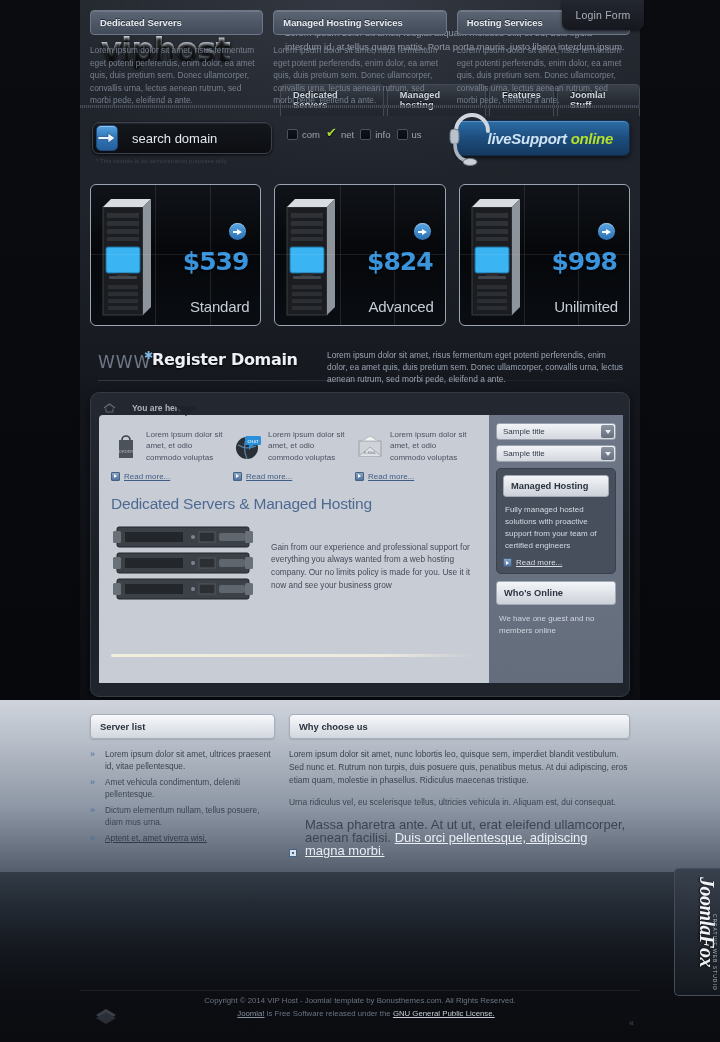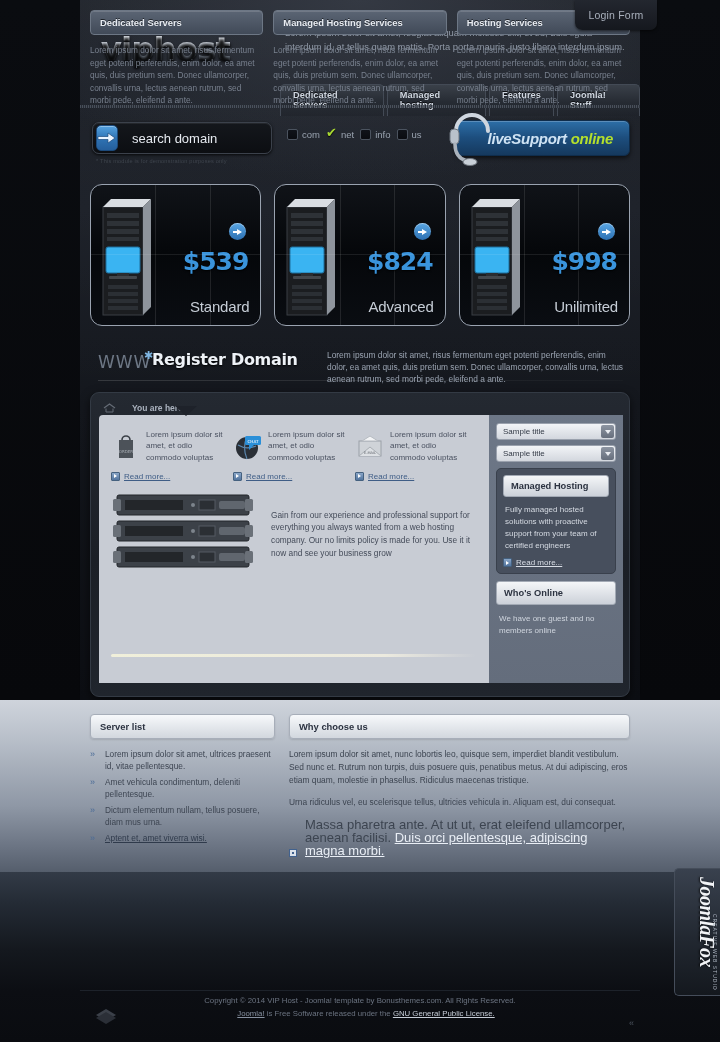--- a/index.html
+++ b/index.html
@@ -28,21 +28,21 @@
 
   
   .edge-l, .edge-r {
     position:absolute; top:0; width:80px; height:700px;
     background: linear-gradient(180deg,#0a0c10,#07080b);
   }
   .edge-l { left:0; } .edge-r { right:0; }
 
   
   .login-tab {
-    position:absolute; right:63px; top:0; width:82px; height:30px;
+    position:absolute; right:76px; top:0; width:82px; height:30px;
     background: linear-gradient(180deg,#23272f 0%, #15181e 100%);
     border-radius: 0 0 7px 7px;
     display:flex; align-items:center; justify-content:center;
     color:#a9b0bc; font-size:10.5px; letter-spacing:.2px; cursor:pointer;
     z-index: 30;
     box-shadow: 0 1px 3px rgba(0,0,0,.6);
   }
 
   
   .header { position:absolute; left:80px; top:0; width:560px; height:115px; }
@@ -139,21 +139,21 @@
   .ls-a { color:#cfe3f4; }
   .ls-b { color:#b4e02c; }
   .headset {
     position:absolute; left:-14px; top:-10px; width:64px; height:56px;
   }
 
   
   .prices { position:absolute; left:80px; top:184px; width:560px; height:142px;
             display:flex; gap:13px; padding:0 10px; }
   .price-box {
-    flex:1; position:relative; height:142px; border-radius:12px;
+    flex:1; position:relative; height:142px; border-radius:6px;
     background: linear-gradient(180deg,#101318 0%, #05070a 48%, #0a0d12 100%);
     border:1px solid #9aa3b0; cursor:pointer; overflow:hidden;
   }
   .price-box::after{
     content:""; position:absolute; left:0; right:0; top:49%; height:1px;
     background: rgba(255,255,255,.09);
   }
   .pb-vline { position:absolute; top:0; bottom:0; width:1px; background:rgba(255,255,255,.10); }
   .server-img { position:absolute; left:8px; top:8px; width:58px; height:128px; }
   .price-amt {
@@ -590,20 +590,21 @@
           <div class="readmore">
             <span class="rm-ic"></span>
             <span>Read more...</span>
           </div>
           <div class="readmore">
             <span class="rm-ic"></span>
             <span>Read more...</span>
           </div>
         </div>
 
+        <div class="art-title">Dedicated Servers &amp; Managed Hosting</div>
 
         <div class="art-body">
           <svg class="rack" viewBox="0 0 150 78">
             <g>
               <rect x="6" y="2" width="132" height="20" rx="2" fill="#3c4148" stroke="#22262b"></rect>
               <rect x="2" y="6" width="8" height="12" rx="1.5" fill="#6a7078"></rect>
               <rect x="134" y="6" width="8" height="12" rx="1.5" fill="#6a7078"></rect>
               <rect x="14" y="7" width="58" height="10" fill="#23262a"></rect>
               <circle cx="82" cy="12" r="2" fill="#7d848c"></circle>
               <rect x="88" y="7" width="16" height="10" fill="#2b2f34" stroke="#555b62"></rect>

